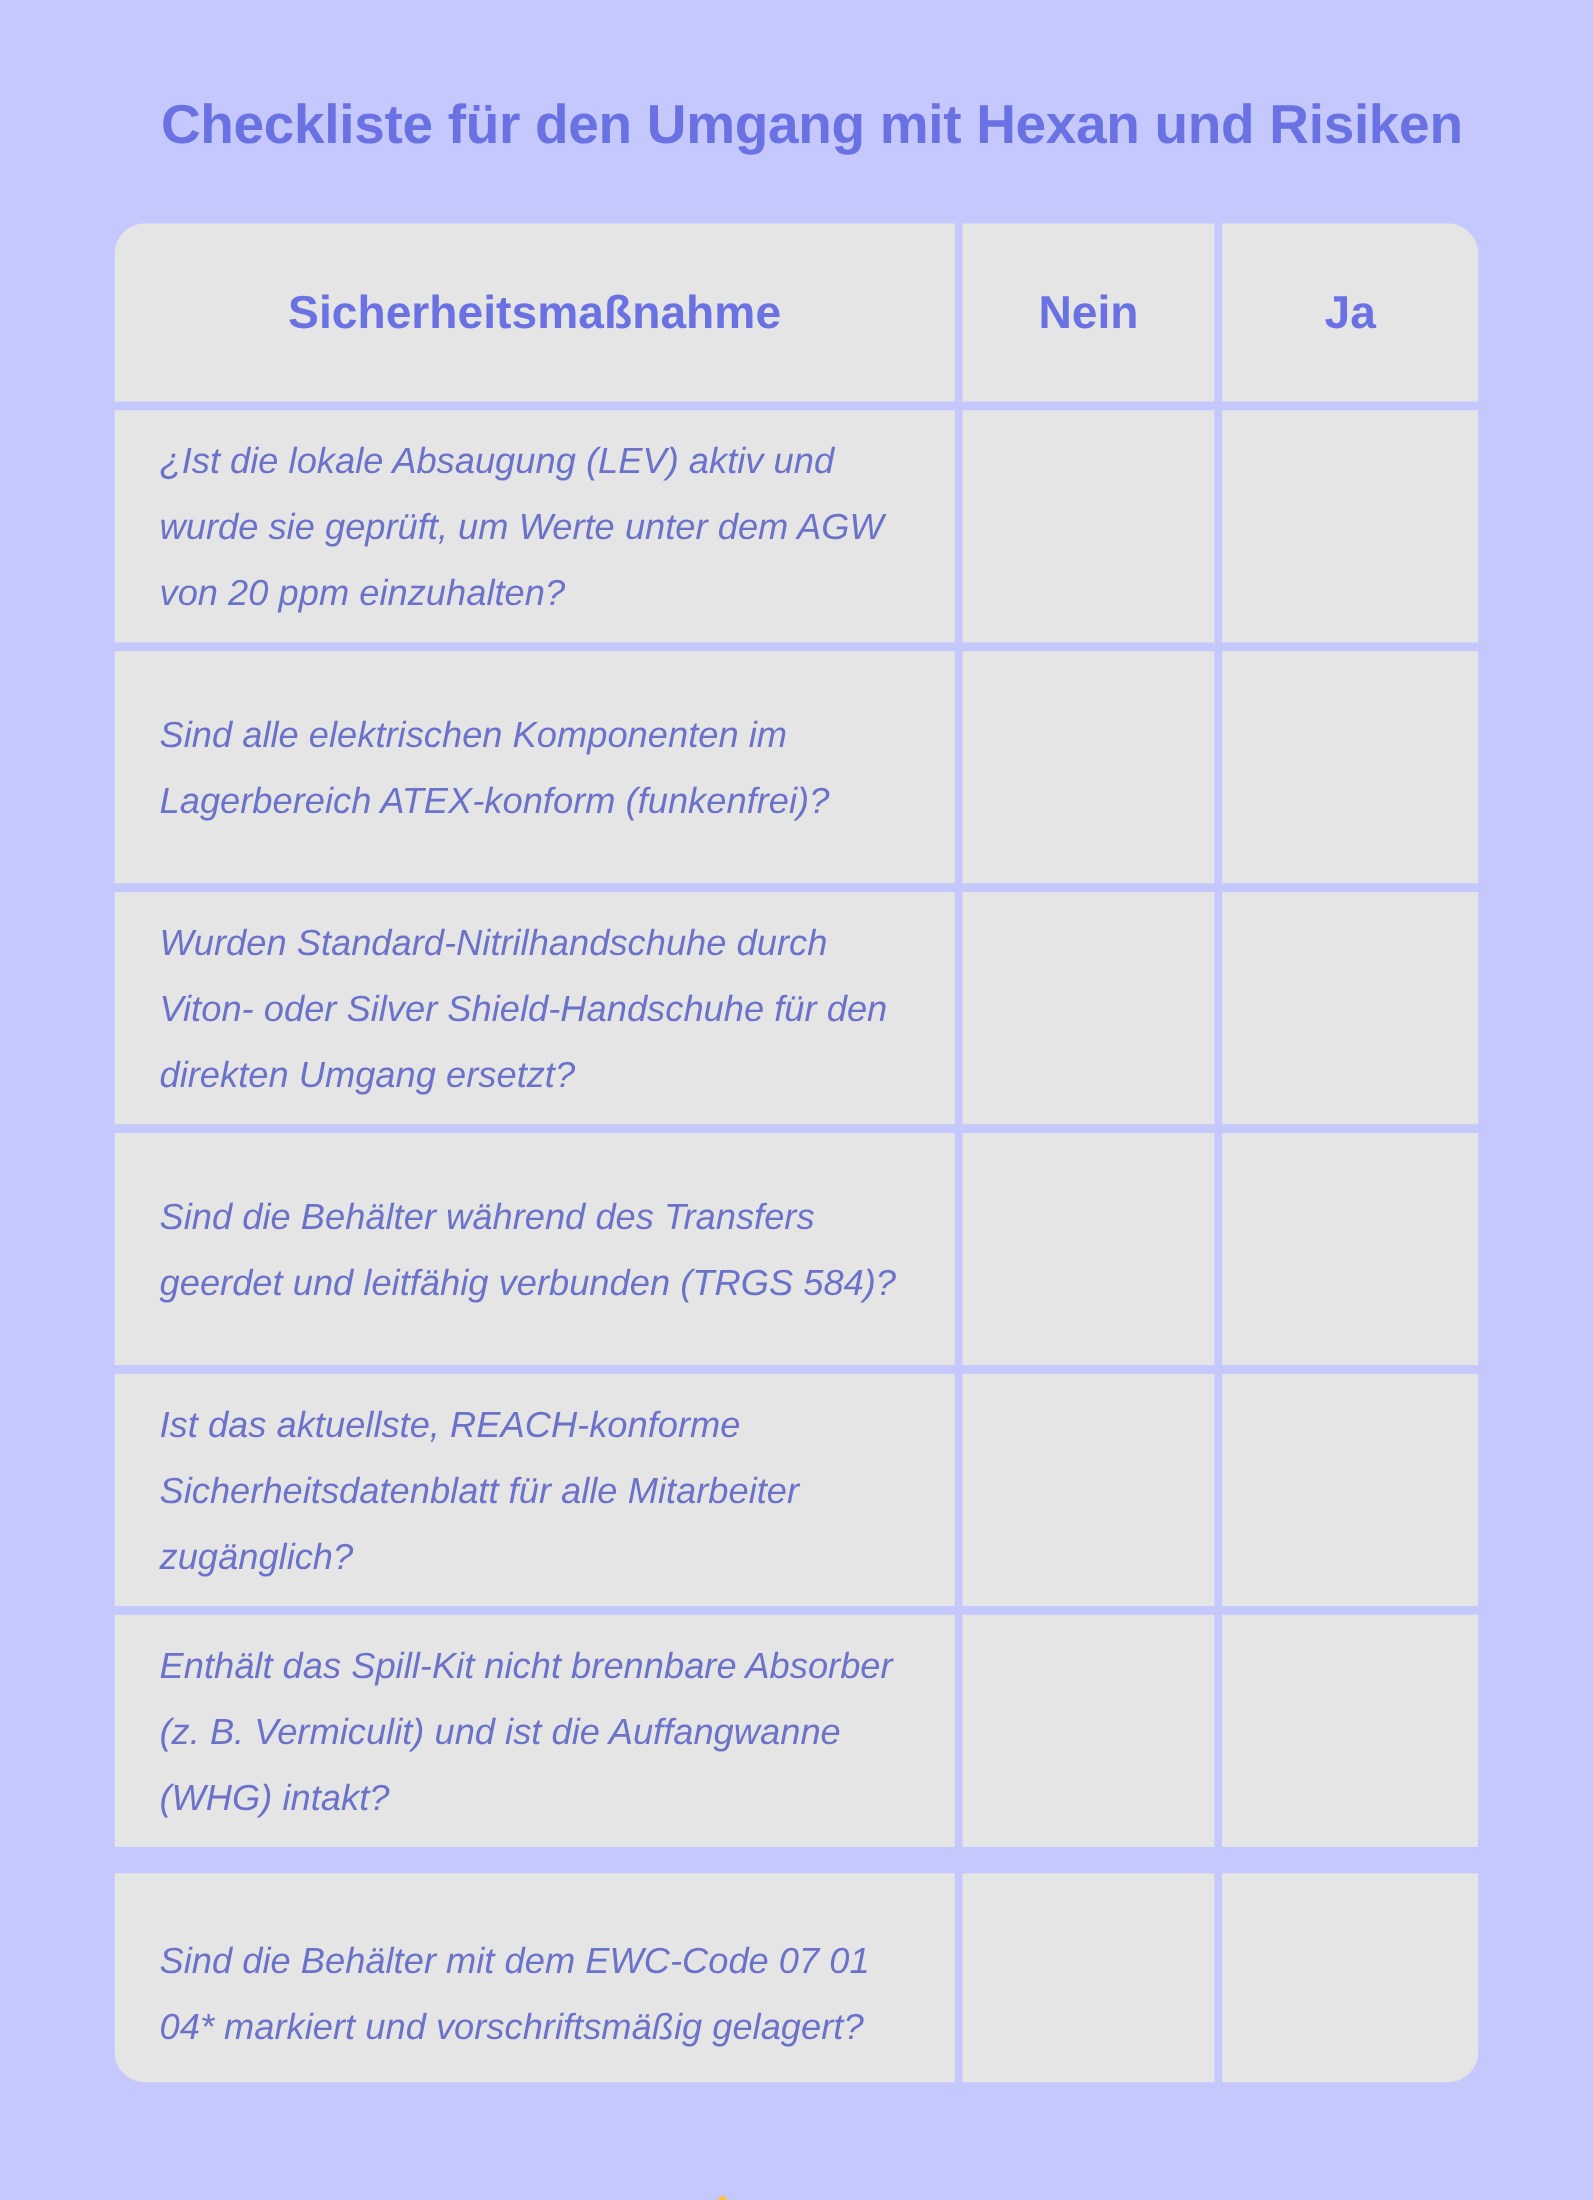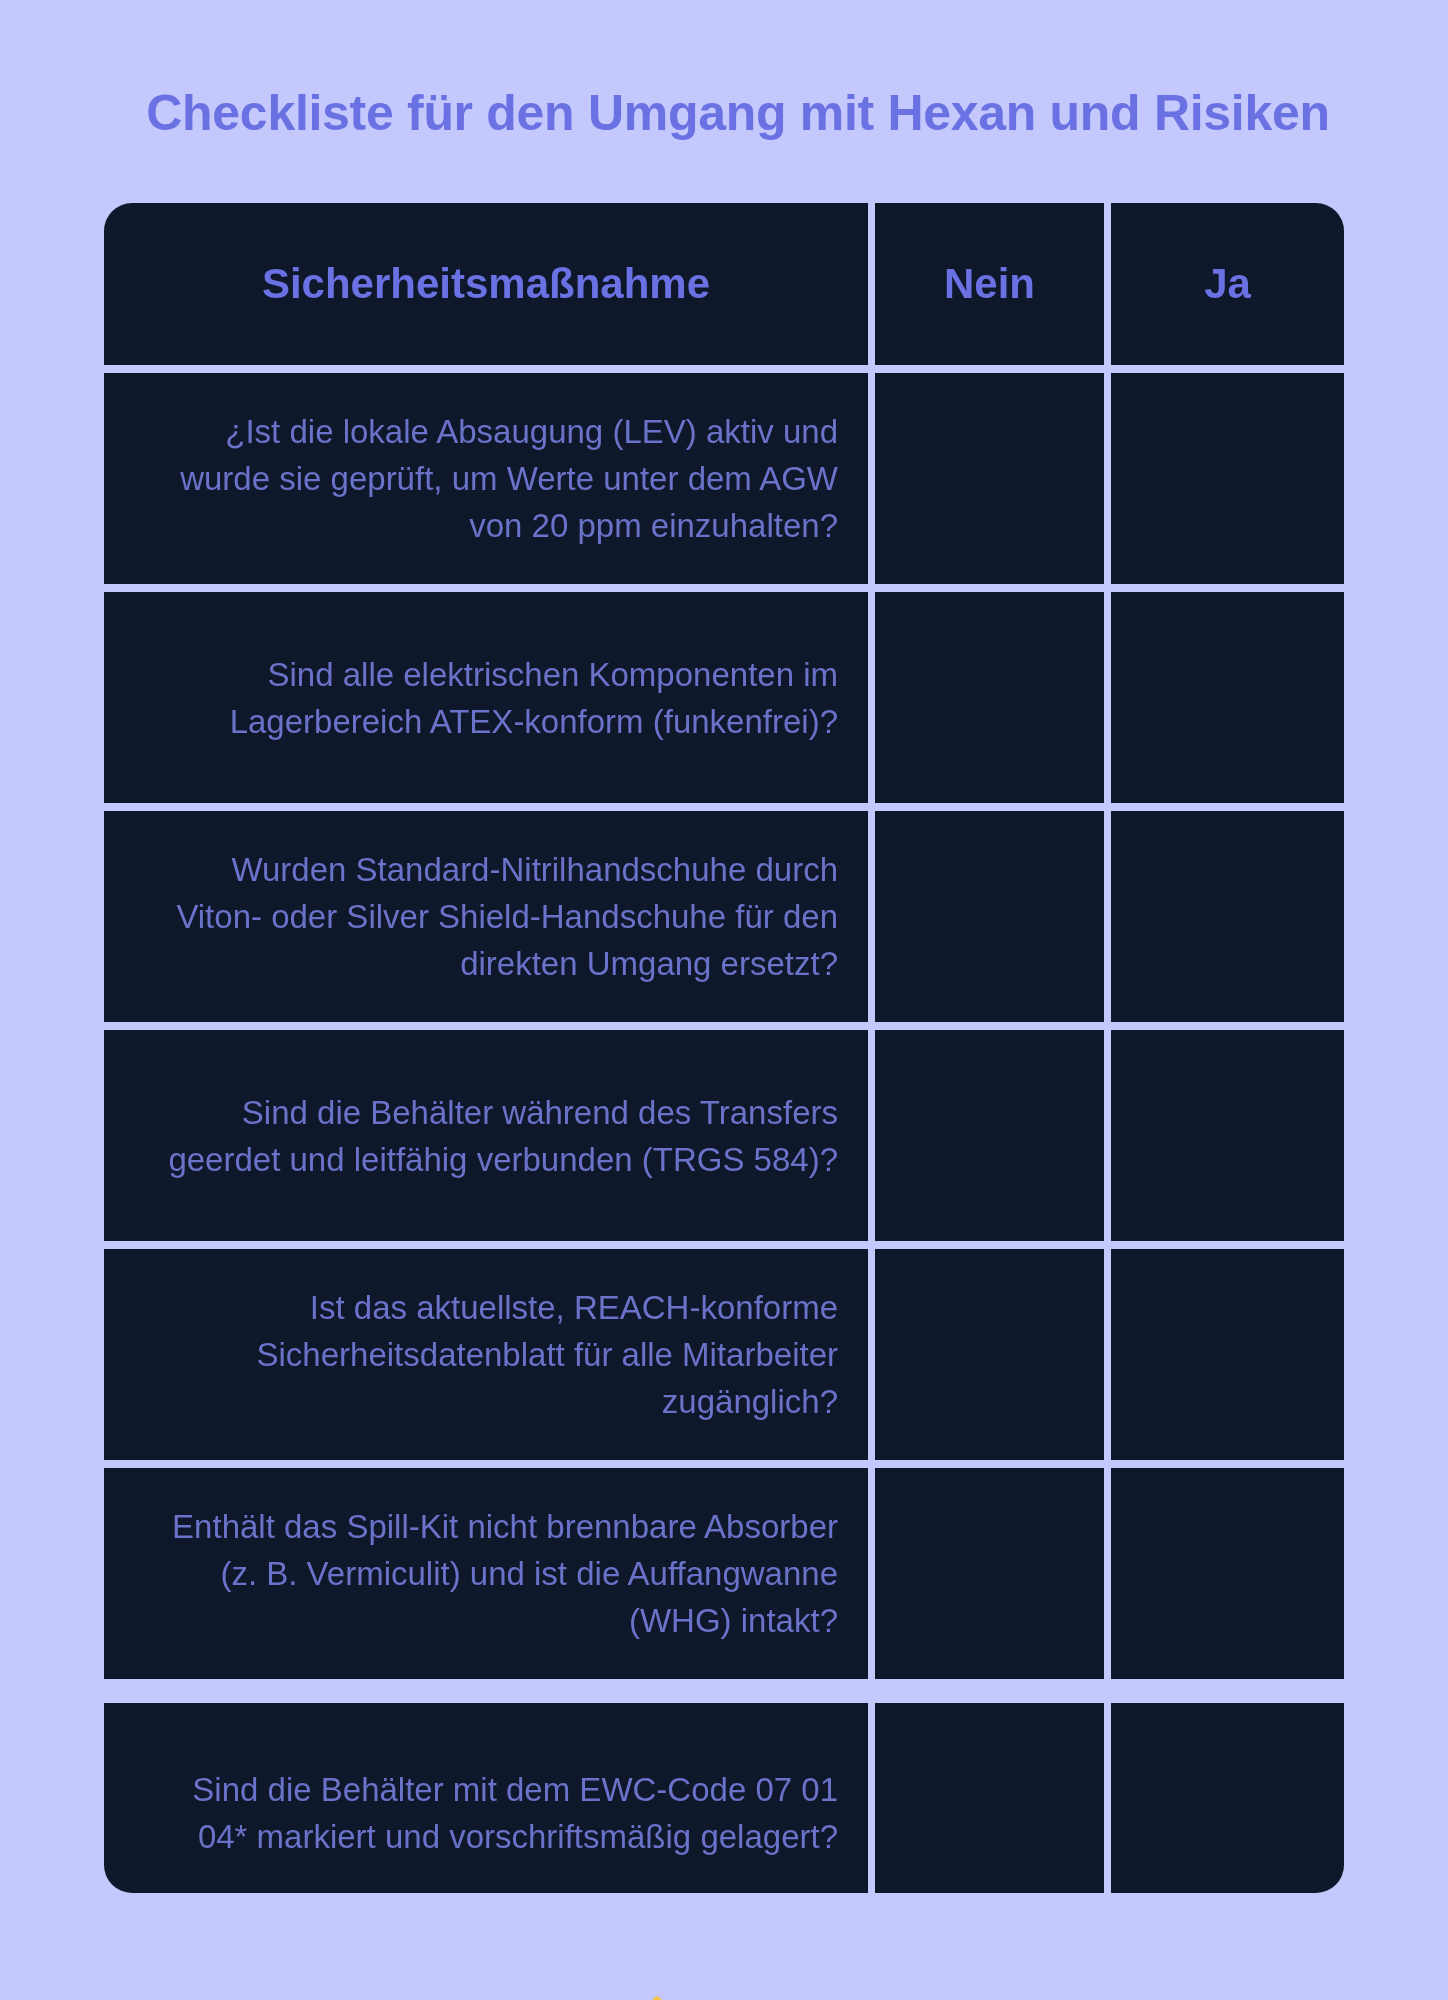--- a/index.html
+++ b/index.html
@@ -31,36 +31,36 @@
       overflow: hidden;
       background: #c5c8fc;
       display: grid;
       grid-template-columns: 764px 229px 233px;
       column-gap: 7px;
       grid-template-rows: 162px repeat(7, 211px);
       row-gap: 8px;
       align-content: start;
     }
     .cell {
-      background: #0f172a;
+      background: #e5e5e5;
       display: flex;
       align-items: center;
-      text-align: right;
     }
     .hcell {
       justify-content: center;
       font-size: 42px;
       font-weight: bold;
       color: #6a71e3;
     }
     .qcell {
       padding: 0 30px 0 41px;
       font-size: 33px;
-      line-height: 47px;
+      line-height: 60px;
       color: #6b72c9;
+      font-style: italic;
     }
     .last { height: 219px; margin-top: 16px; }
     .footer-logo {
       position: absolute;
       left: 614px;
       top: 1996px;
       width: 230px;
       height: 80px;
     }
     .logo-text-sds {

